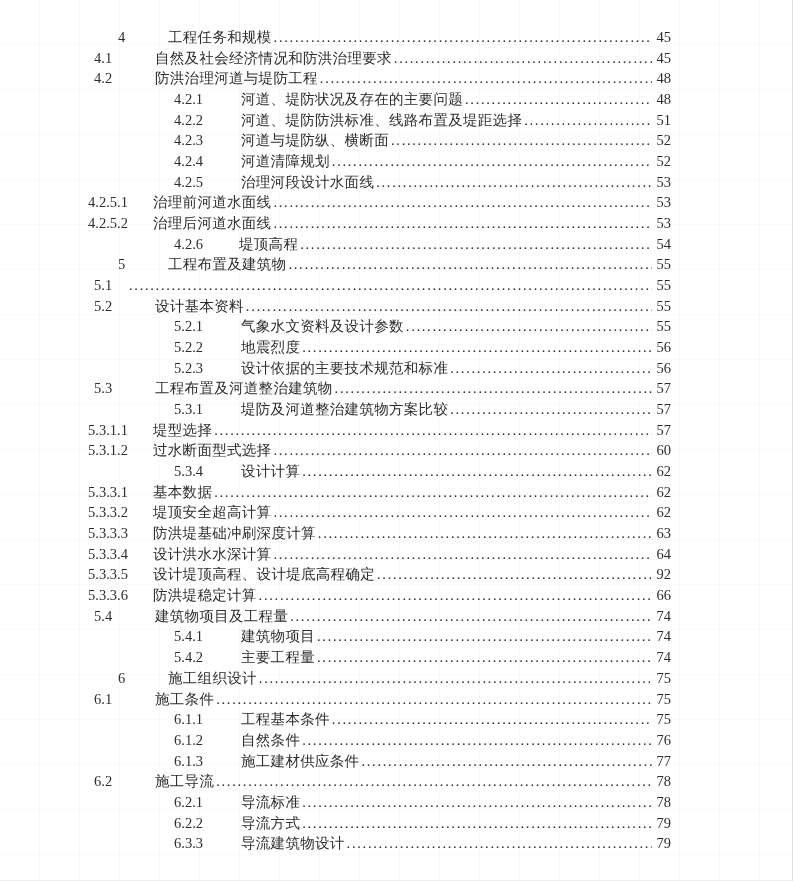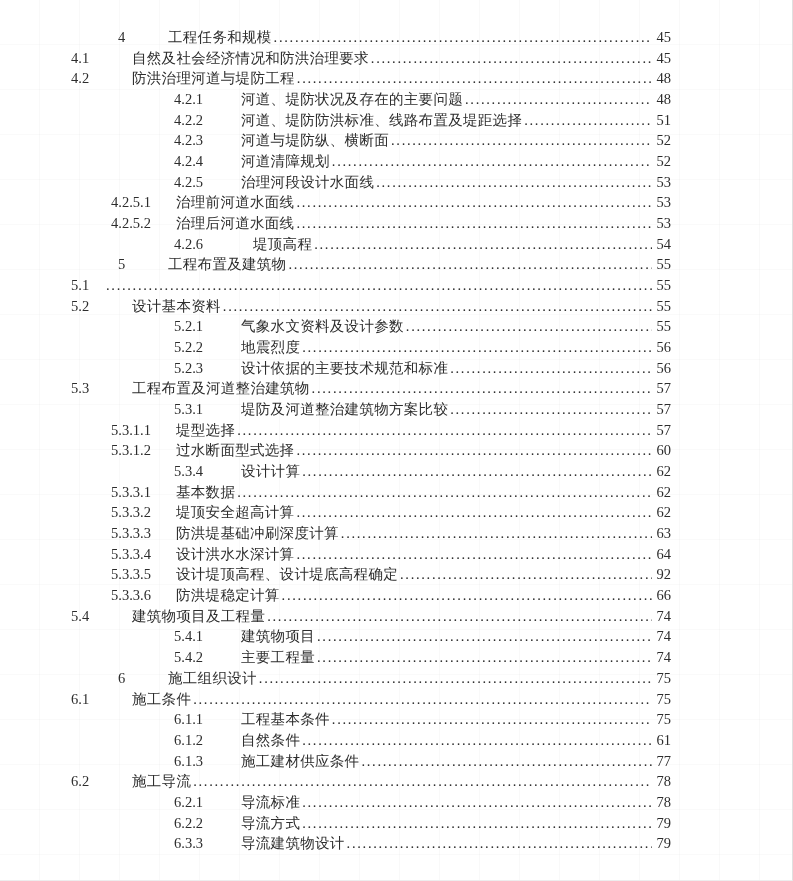--- a/index.html
+++ b/index.html
@@ -47,24 +47,24 @@
     margin-left: 2px;
     margin-right: 4px;
     color: #2d2d2d;
   }
   .dots::after {
     content: "........................................................................................................................................................................................................................................";
   }
   .page-num { flex: 0 0 auto; min-width: 15px; text-align: right; }
 
   .l1 { padding-left: 118px; }  .l1 .num { width: 22px; }
-  .l2 { padding-left: 71px; }  .l2 .num { width: 33px; }
+  .l2 { padding-left: 94px; }  .l2 .num { width: 33px; }
   .l3 { padding-left: 174px; }  .l3 .num { width: 39px; }
-  .l4 { padding-left: 111px; }  .l4 .num { width: 37px; }
-  .row.tight .num { width: auto; margin-right: 22px; }
+  .l4 { padding-left: 88px; }  .l4 .num { width: 37px; }
+  .row.tight .num { width: auto; margin-right: 8px; }
 </style>
 </head>
 <body>
 
 <div class="page">
   <nav class="toc">
       <div class="row l1">
         <span class="num">4</span>
         <span class="title">工程任务和规模</span>
         <span class="dots"></span>
@@ -264,21 +264,21 @@
       <div class="row l3">
         <span class="num">6.1.1</span>
         <span class="title">工程基本条件</span>
         <span class="dots"></span>
         <span class="page-num">75</span>
       </div>
       <div class="row l3">
         <span class="num">6.1.2</span>
         <span class="title">自然条件</span>
         <span class="dots"></span>
-        <span class="page-num">61</span>
+        <span class="page-num">76</span>
       </div>
       <div class="row l3">
         <span class="num">6.1.3</span>
         <span class="title">施工建材供应条件</span>
         <span class="dots"></span>
         <span class="page-num">77</span>
       </div>
       <div class="row l2">
         <span class="num">6.2</span>
         <span class="title">施工导流</span>

